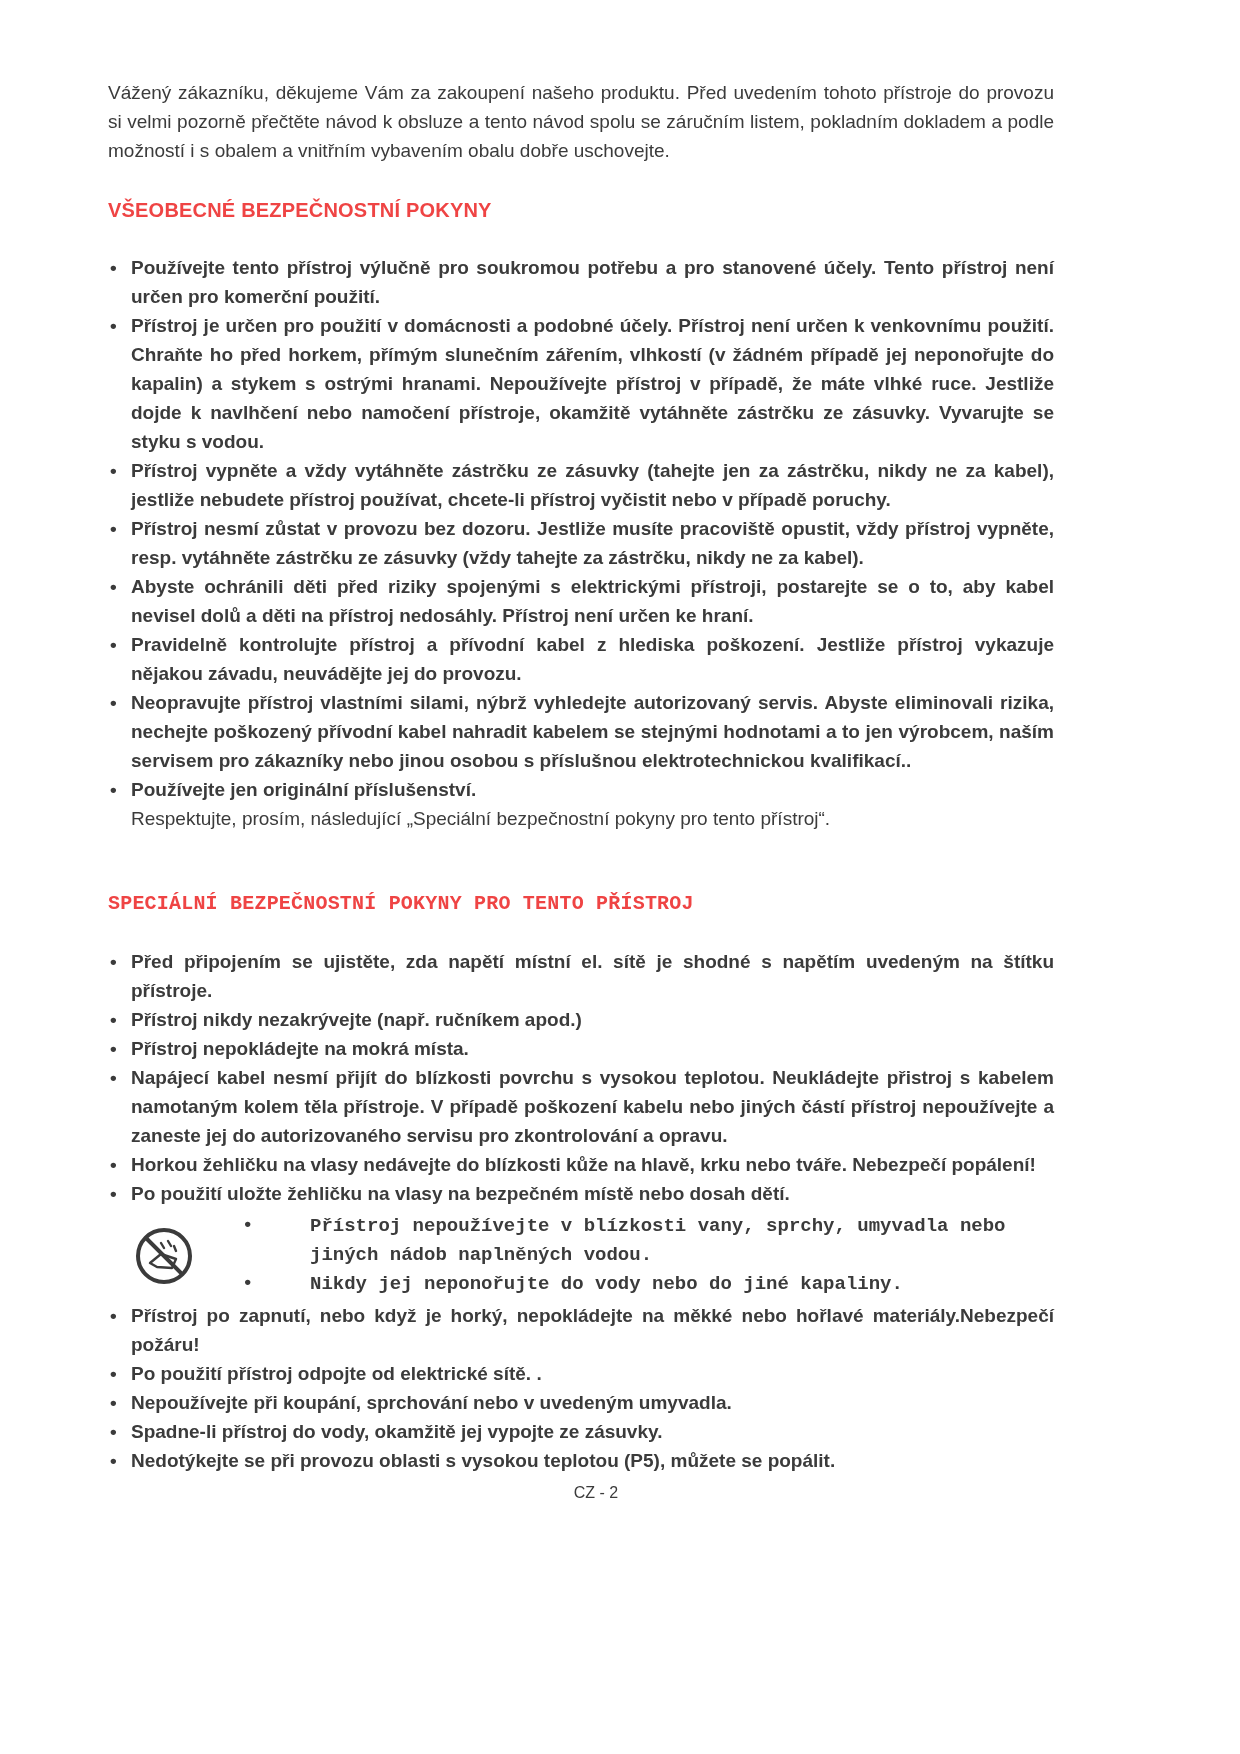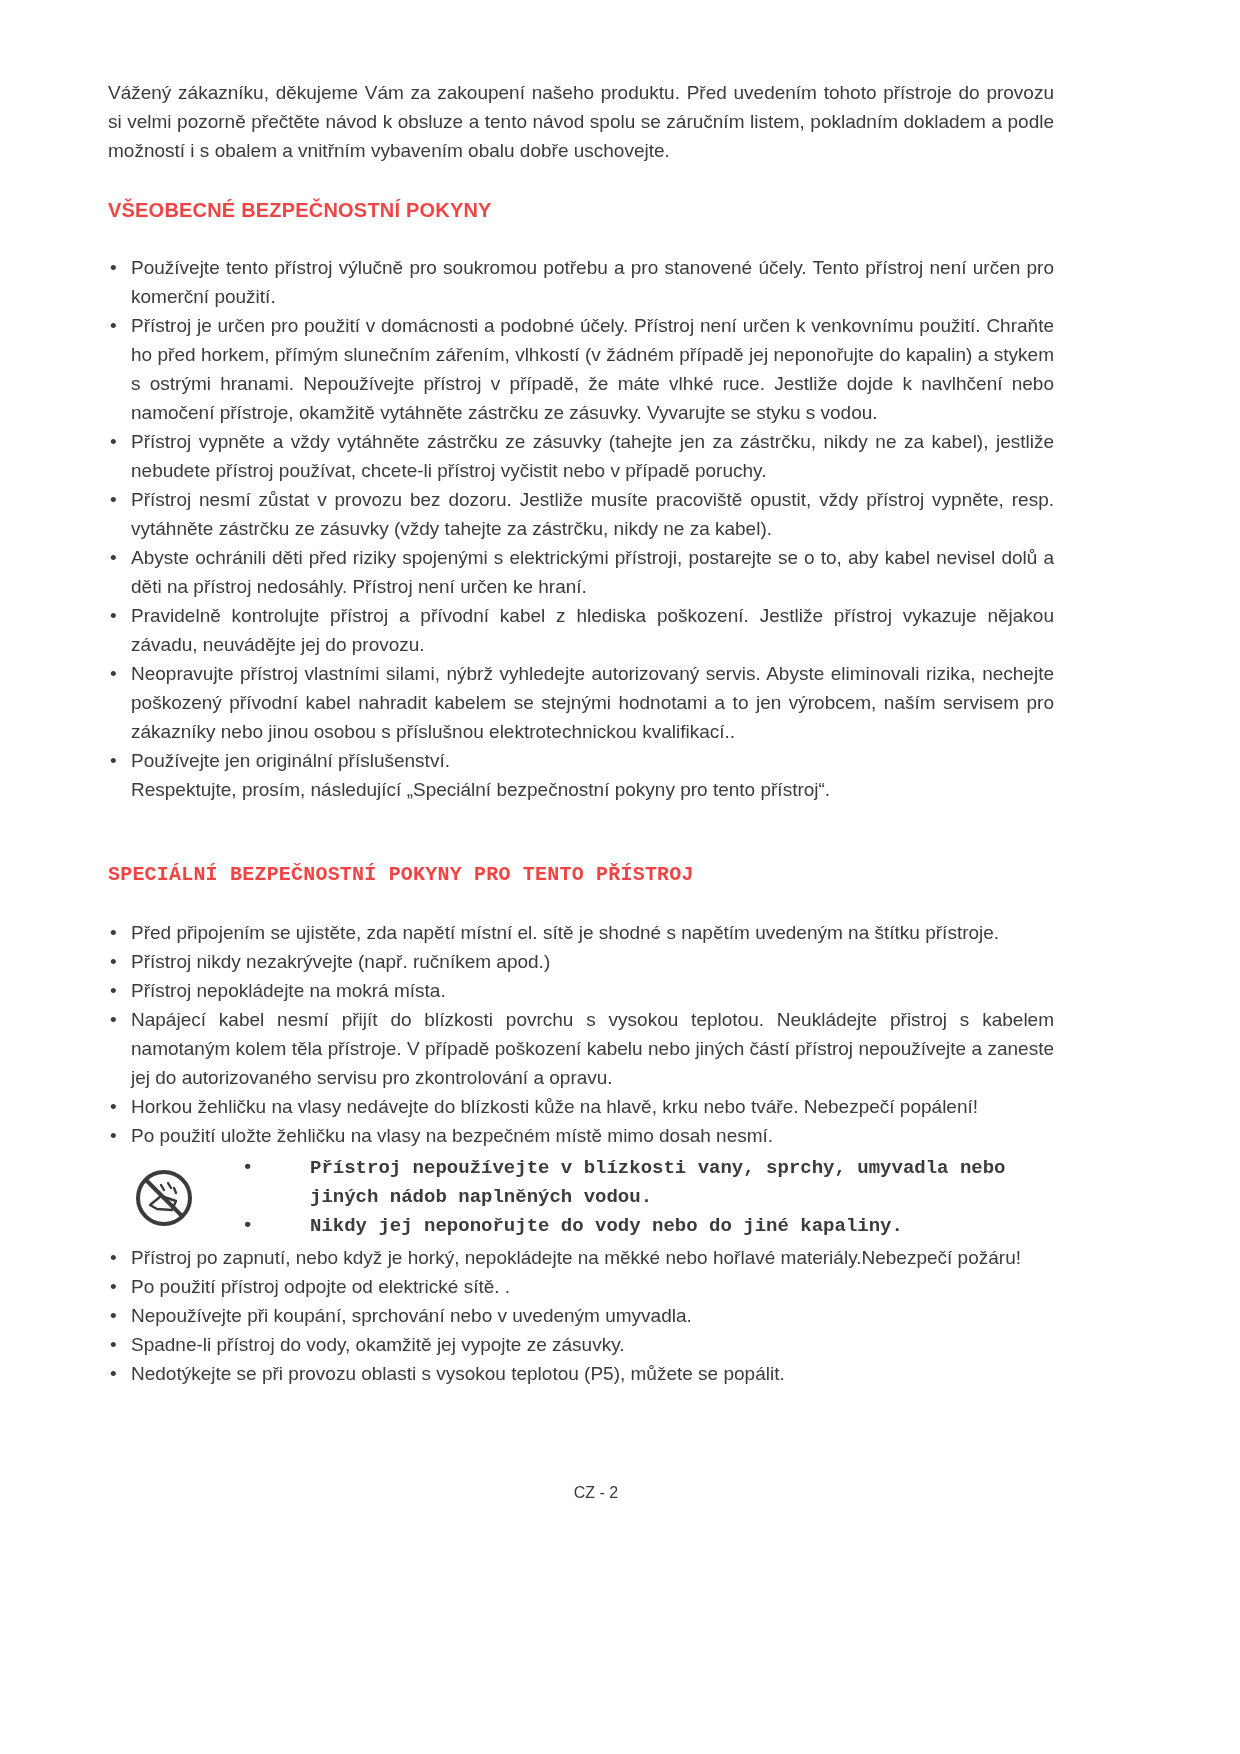--- a/index.html
+++ b/index.html
@@ -42,20 +42,21 @@
   }
   ul.safety-list {
     list-style: none;
     margin: 0;
     padding: 0;
   }
   ul.safety-list > li {
     position: relative;
     padding-left: 23px;
     text-align: justify;
+    font-weight: bold;
   }
   ul.safety-list > li::before {
     content: "\2022";
     position: absolute;
     left: 2px;
     top: 0;
   }
   .note-line {
     padding-left: 23px;
     text-align: justify;
@@ -124,21 +125,21 @@
   <div class="note-line">Respektujte, prosím, následující „Speciální bezpečnostní pokyny pro tento přístroj“.</div>
 
   <h2 class="section-heading second">SPECIÁLNÍ BEZPEČNOSTNÍ POKYNY PRO TENTO PŘÍSTROJ</h2>
 
   <ul class="safety-list">
     <li><span>Před připojením se ujistěte, zda napětí místní el. sítě je shodné s napětím uvedeným na štítku přístroje.</span></li>
     <li><span>Přístroj nikdy nezakrývejte (např. ručníkem apod.)</span></li>
     <li><span>Přístroj nepokládejte na mokrá místa.</span></li>
     <li><span>Napájecí kabel nesmí přijít do blízkosti povrchu s vysokou teplotou. Neukládejte přistroj s kabelem namotaným kolem těla přístroje. V případě poškození kabelu nebo jiných částí přístroj nepoužívejte a zaneste jej do autorizovaného servisu pro zkontrolování a opravu.</span></li>
     <li><span>Horkou žehličku na vlasy nedávejte do blízkosti kůže na hlavě, krku nebo tváře. Nebezpečí popálení!</span></li>
-    <li><span>Po použití uložte žehličku na vlasy na bezpečném místě mimo dosah nesmí.</span></li>
+    <li><span>Po použití uložte žehličku na vlasy na bezpečném místě nebo dosah dětí.</span></li>
   </ul>
 
   <div class="warning-block">
     <div class="warning-icon-wrap">
       <svg viewBox="0 0 60 60" width="60" height="60" aria-hidden="true">
         <circle cx="30" cy="30" r="26" fill="none" stroke="#3b3b3b" stroke-width="4"></circle>
         <path d="M27 17 l3 5 M34 15 l3 5 M40 20 l2 5" stroke="#3b3b3b" stroke-width="2.4" fill="none" stroke-linecap="round"></path>
         <path d="M16 37 l11 -9 l15 5 l-4 9 l-15 -1 z" fill="none" stroke="#3b3b3b" stroke-width="2.4" stroke-linejoin="round"></path>
         <line x1="12" y1="12" x2="48" y2="48" stroke="#3b3b3b" stroke-width="4"></line>
       </svg>

